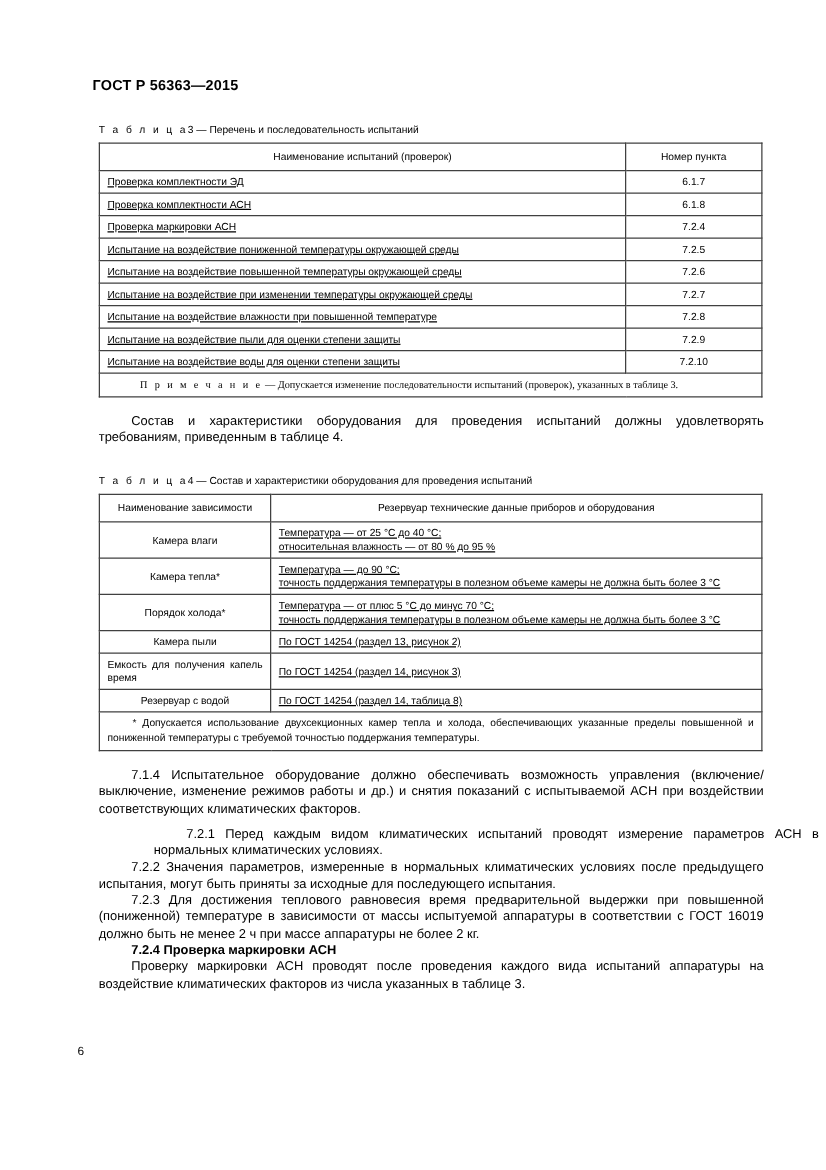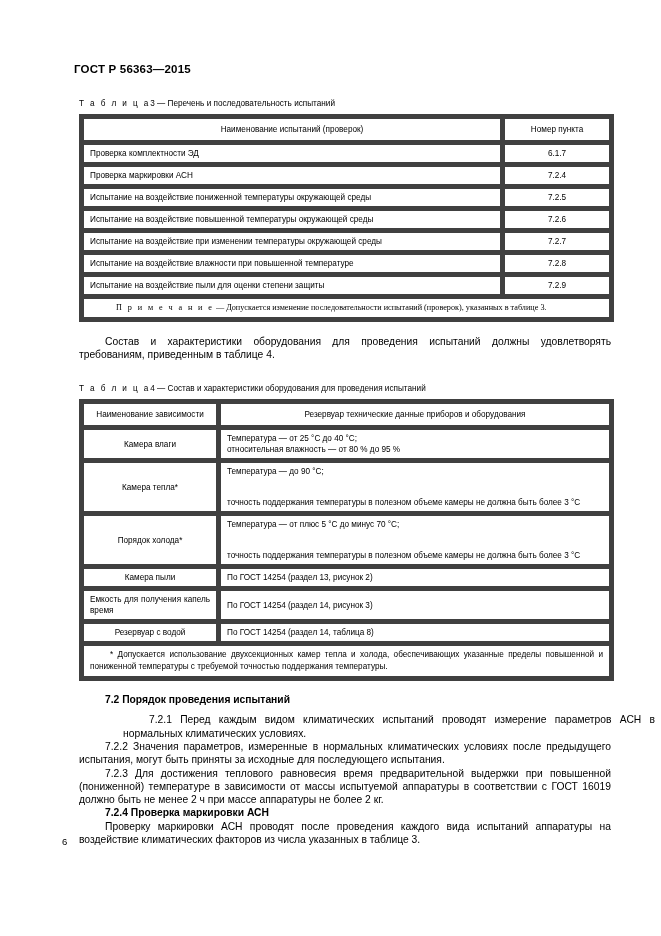--- a/index.html
+++ b/index.html
@@ -46,35 +46,35 @@
 
   
   table.gost {
     border-collapse: collapse;
     width: 530px;
     table-layout: fixed;
     font-size: 8.2px;
     line-height: 11px;
   }
   table.gost td, table.gost th {
-    border: 5px solid #404040;
+    border: 1px solid #404040;
     padding: 3px 6px;
     vertical-align: middle;
     font-weight: normal;
   }
   table.gost th {
     text-align: center;
     padding: 5px 6px;
   }
   .hdr-row th {
     border-bottom: 3px double #000000;
   }
   .c-center { text-align: center; }
-  .c-left   { text-align: left; }
-  .just     { text-align: justify; margin-top: 20px; }
+  .c-left   { text-align: left; text-decoration: underline; }
+  .just     { text-align: justify; }
 
   
   .t3-c1 { width: 421px; }
   .t3-c2 { width: 109px; }
 
   
   .t4-c1 { width: 137px; }
   .t4-c2 { width: 393px; }
 
   
@@ -147,20 +147,24 @@
         <th>Наименование испытаний (проверок)</th>
         <th>Номер пункта</th>
       </tr>
     </thead>
     <tbody>
       <tr>
         <td class="c-left">Проверка комплектности ЭД</td>
         <td class="c-center">6.1.7</td>
       </tr>
       <tr>
+        <td class="c-left">Проверка комплектности АСН</td>
+        <td class="c-center">6.1.8</td>
+      </tr>
+      <tr>
         <td class="c-left">Проверка маркировки АСН</td>
         <td class="c-center">7.2.4</td>
       </tr>
       <tr>
         <td class="c-left">Испытание на воздействие пониженной температуры окружающей среды</td>
         <td class="c-center">7.2.5</td>
       </tr>
       <tr>
         <td class="c-left">Испытание на воздействие повышенной температуры окружающей среды</td>
         <td class="c-center">7.2.6</td>
@@ -169,20 +173,24 @@
         <td class="c-left">Испытание на воздействие при изменении температуры окружающей среды</td>
         <td class="c-center">7.2.7</td>
       </tr>
       <tr>
         <td class="c-left">Испытание на воздействие влажности при повышенной температуре</td>
         <td class="c-center">7.2.8</td>
       </tr>
       <tr>
         <td class="c-left">Испытание на воздействие пыли для оценки степени защиты</td>
         <td class="c-center">7.2.9</td>
+      </tr>
+      <tr>
+        <td class="c-left">Испытание на воздействие воды для оценки степени защиты</td>
+        <td class="c-center">7.2.10</td>
       </tr>
       <tr>
         <td class="note-cell" colspan="2"><span class="indent"></span><span class="note-label">П р и м е ч а н и е</span> <span>—</span> <span>Допускается изменение последовательности испытаний (проверок), указанных в таблице 3.</span></td>
       </tr>
     </tbody>
   </table>
 
   <p class="body-p first-ind gap-top-13">Состав и характеристики оборудования для проведения испытаний должны удовлетворять требованиям, приведенным в таблице 4.</p>
 
   <div class="table-caption">
@@ -235,22 +243,22 @@
       <tr>
         <td class="c-center">Резервуар с водой</td>
         <td class="c-left">По ГОСТ 14254 (раздел 14, таблица 8)</td>
       </tr>
       <tr>
         <td class="fn-cell" colspan="2"><span class="indent"></span><span>*</span> <span>Допускается использование двухсекционных камер тепла и холода, обеспечивающих указанные пределы повышенной и пониженной температуры с требуемой точностью поддержания температуры.</span></td>
       </tr>
     </tbody>
   </table>
 
-
-  <div class="sub-head">7.2  Порядок проведения испытаний</div>
+  <p class="body-p first-ind gap-top-13">7.1.4 Испытательное оборудование должно обеспечивать возможность управления (включение/выключение, изменение режимов работы и др.) и снятия показаний с испытываемой АСН при воздействии соответствующих климатических факторов.</p>
+
 
   <p class="body-p first-ind gap-top-7">7.2.1 Перед каждым видом климатических испытаний проводят измерение параметров АСН в нормальных климатических условиях.</p>
   <p class="body-p first-ind">7.2.2 Значения параметров, измеренные в нормальных климатических условиях после предыдущего испытания, могут быть приняты за исходные для последующего испытания.</p>
   <p class="body-p first-ind">7.2.3 Для достижения теплового равновесия время предварительной выдержки при повышенной (пониженной) температуре в зависимости от массы испытуемой аппаратуры в соответствии с ГОСТ 16019 должно быть не менее 2 ч при массе аппаратуры не более 2 кг.</p>
 
   <div class="sub-head" style="margin-top:0">7.2.4  Проверка маркировки АСН</div>
 
   <p class="body-p first-ind">Проверку маркировки АСН проводят после проведения каждого вида испытаний аппаратуры на воздействие климатических факторов из числа указанных в таблице 3.</p>
 
   <div class="page-number">6</div>

